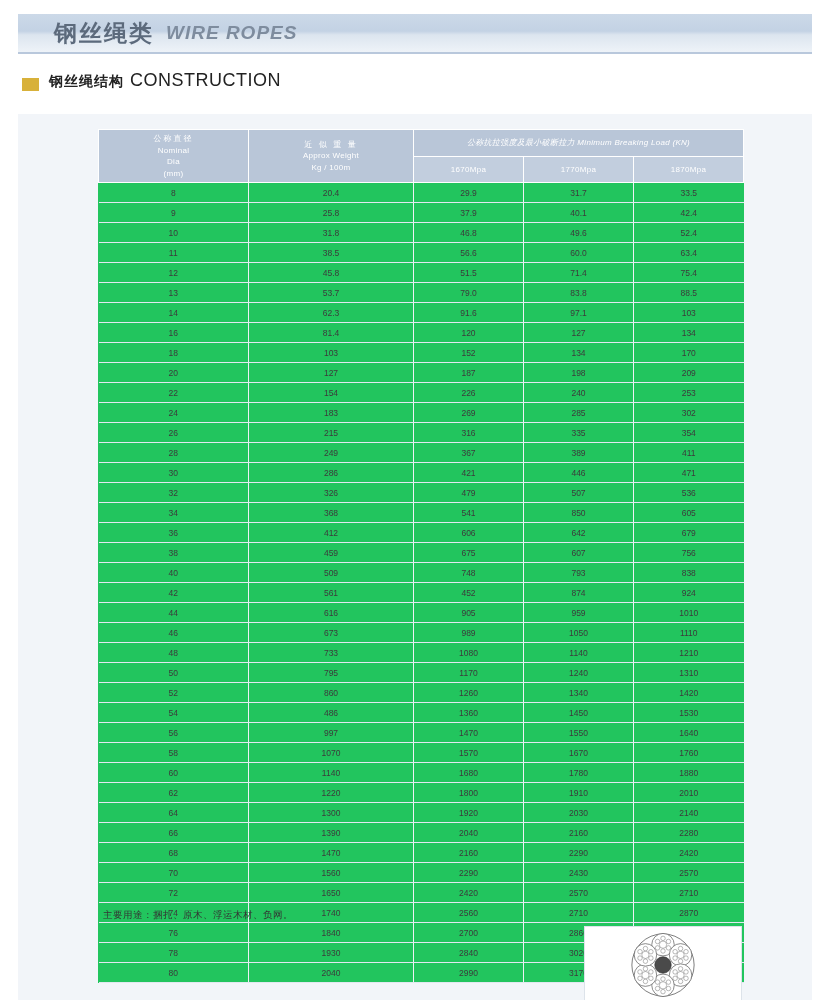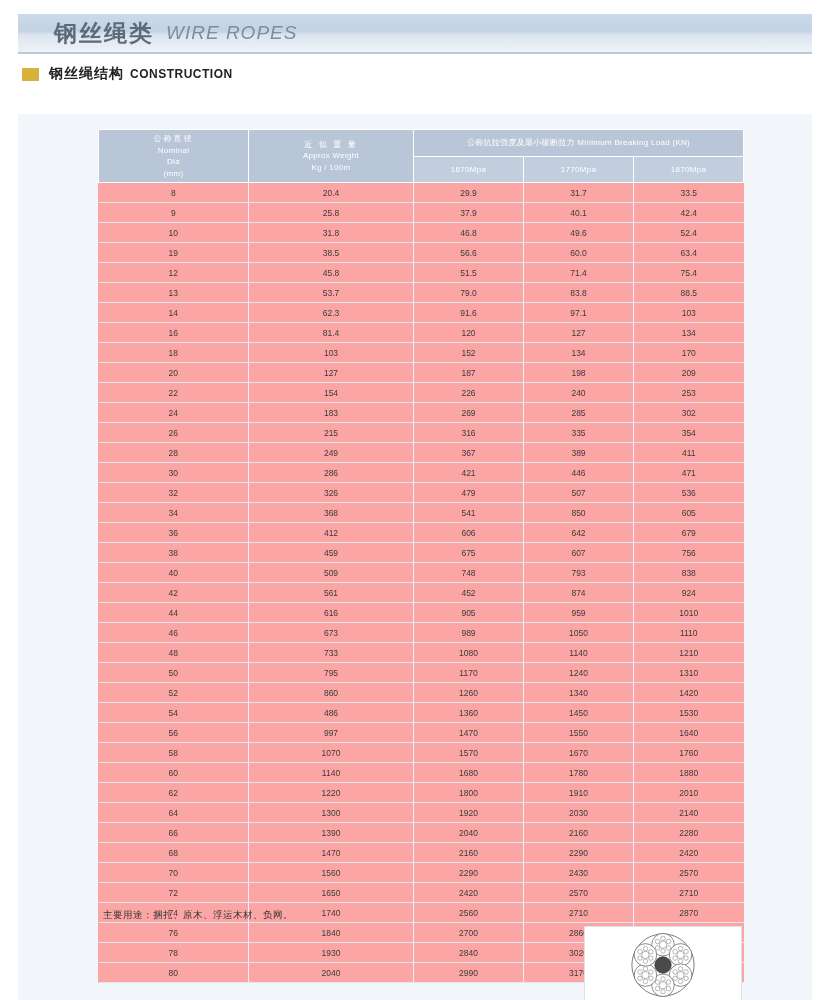--- a/index.html
+++ b/index.html
@@ -19,67 +19,67 @@
     position: relative;
     width: 830px;
     height: 1000px;
     background: #ffffff;
     box-sizing: border-box;
   }
 
   
   .banner {
     position: relative;
-    margin: 14px 18px 11px 18px;
+    margin: 14px 18px 0 18px;
     height: 40px;
     background: linear-gradient(to bottom, #ccd9e8 0%, #c3d2e4 45%, #dce5ef 55%, #eef3f8 100%);
     border-bottom: 2px solid #b9c8dc;
     display: flex;
     align-items: center;
     padding-left: 36px;
     box-sizing: border-box;
   }
   .banner-cn {
     font-size: 23px;
     font-weight: bold;
     color: #5c6a7c;
     letter-spacing: 2px;
     font-family: "DejaVu Sans", sans-serif;
   }
   .banner-en {
     margin-left: 12px;
     font-size: 19px;
-    font-weight: normal;
+    font-weight: bold;
     color: #7e8c9e;
     font-style: italic;
     letter-spacing: 1px;
   }
 
   
   .section-title {
-    margin: 0 0 0 22px;
+    margin: 16px 0 0 22px;
     display: flex;
-    align-items: center;
+    align-items: flex-end;
   }
   .section-marker {
     width: 17px;
     height: 13px;
     background: #d8b13a;
     margin-right: 10px;
   }
   .section-cn {
     font-size: 14px;
     font-weight: bold;
     color: #222;
     font-family: "DejaVu Sans", sans-serif;
     letter-spacing: 1px;
   }
   .section-en {
-    font-size: 12px;
-    font-weight: bold;
+    font-size: 18px;
+    font-weight: normal;
     color: #222;
     margin-left: 6px;
     letter-spacing: 0.5px;
   }
 
   
   .panel {
     position: absolute;
     left: 18px;
     top: 100px;
@@ -92,21 +92,21 @@
   
   .table-wrap {
     position: absolute;
     left: 80px;
     top: 15px;
     width: 645px;
   }
   table.spec {
     border-collapse: collapse;
     width: 645px;
-    background: #fca5a5;
+    background: #22c55e;
     table-layout: fixed;
   }
   table.spec th {
     background: #b9c6d8;
     color: #ffffff;
     font-weight: normal;
     font-size: 8px;
     border: 1px solid #ffffff;
     padding: 3px 2px;
     line-height: 1.45;
@@ -130,20 +130,21 @@
 
   col.c-dia { width: 150px; }
   col.c-wt  { width: 165px; }
   col.c-mbl { width: 110px; }
 
   .hdr-top-dia, .hdr-top-wt {
     vertical-align: middle;
   }
   .hdr-group {
     text-align: center;
+    font-style: italic;
   }
   .hdr-sub {
     background: #c2cede !important;
     margin-top: 22px;
   }
 
   
   .footnote {
     position: absolute;
     left: 85px;
@@ -236,21 +237,21 @@
               <td>42.4</td>
             </tr>
             <tr>
               <td>10</td>
               <td>31.8</td>
               <td>46.8</td>
               <td>49.6</td>
               <td>52.4</td>
             </tr>
             <tr>
-              <td>19</td>
+              <td>11</td>
               <td>38.5</td>
               <td>56.6</td>
               <td>60.0</td>
               <td>63.4</td>
             </tr>
             <tr>
               <td>12</td>
               <td>45.8</td>
               <td>51.5</td>
               <td>71.4</td>

